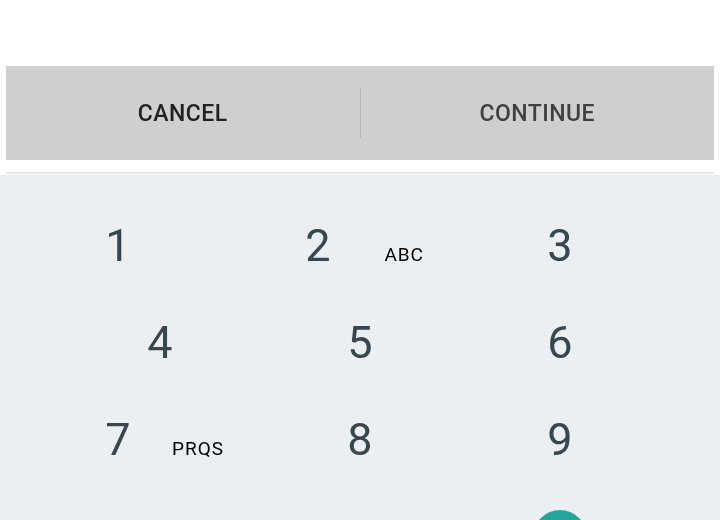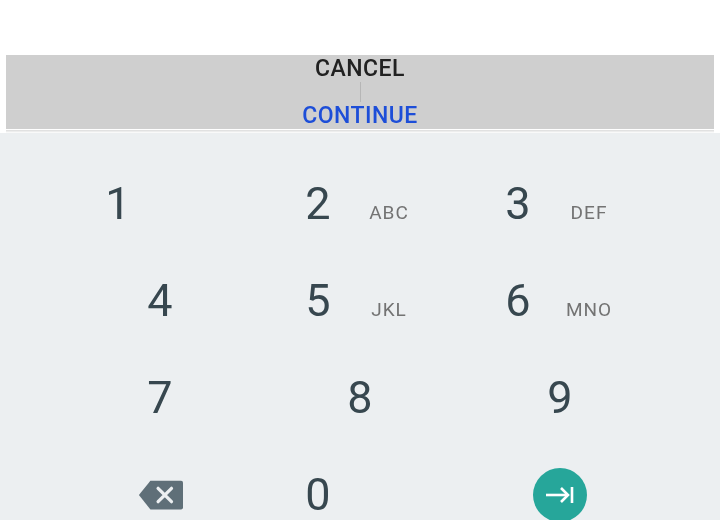--- a/index.html
+++ b/index.html
@@ -1,36 +1,35 @@
 <!DOCTYPE html>
 <html><head>
 <meta charset="utf-8">
 <style>
   * { box-sizing: border-box; margin: 0; padding: 0; }
   html, body { width: 720px; height: 520px; overflow: hidden; font-family: Roboto, "Helvetica Neue", Arial, sans-serif; background: #fff; }
   .top-blank { height: 54px; background: #fff; }
   .btn-bar {
     display: flex;
-    height: 74px;
+    height: 94px;
     background: #cfcfcf;
-    margin: 1px 6px;
-    flex-direction: column;
+    margin: 12px 6px;
   }
   .btn-bar button {
     flex: 1;
     border: none;
     background: transparent;
     font-size: 23px;
     font-weight: 500;
     letter-spacing: 0.5px;
     cursor: pointer;
     font-family: inherit;
   }
   .btn-cancel { color: #212121; }
-  .btn-continue { color: #1d4ed8; }
+  .btn-continue { color: #404040; }
   .btn-divider {
     width: 1px;
     height: 50px;
     background: #b6b6b6;
     align-self: center;
   }
   .bar-shadow {
     height: 3px;
     margin: 0 6px;
     background: linear-gradient(to bottom, rgba(0,0,0,0.14), rgba(0,0,0,0));
@@ -61,25 +60,25 @@
   }
   .digit {
     font-size: 45px;
     color: #37474f;
     font-weight: 400;
     width: 44px;
     text-align: center;
   }
   .letters {
     font-size: 19px;
-    color: #737373;
+    color: #000000;
     margin-left: 14px;
     letter-spacing: 1px;
     width: 70px;
-    text-align: center;
+    text-align: right;
   }
   .digit-only .digit { margin-right: 0; }
   .digit-only .letters { visibility: hidden; }
   
   .backspace {
     width: 46px; height: 32px; position: relative; display:flex; align-items:center; justify-content:center;
   }
   .backspace svg { display:block; }
   
   .enter-circle {
@@ -112,49 +111,47 @@
     </div>
     <div class="key">
       <div class="key-pair">
         <span class="digit">2</span>
         <span class="letters">ABC</span>
       </div>
     </div>
     <div class="key">
       <div class="key-pair">
         <span class="digit">3</span>
-        <span class="letters">DEF</span>
       </div>
     </div>
   </div>
 
   <div class="row">
     <div class="key">
       <div class="key-pair">
         <span class="digit">4</span>
       </div>
     </div>
     <div class="key">
       <div class="key-pair">
         <span class="digit">5</span>
-        <span class="letters">JKL</span>
       </div>
     </div>
     <div class="key">
       <div class="key-pair">
         <span class="digit">6</span>
-        <span class="letters">MNO</span>
       </div>
     </div>
   </div>
 
   <div class="row">
     <div class="key">
       <div class="key-pair">
         <span class="digit">7</span>
+        <span class="letters">PRQS</span>
       </div>
     </div>
     <div class="key">
       <div class="key-pair">
         <span class="digit">8</span>
       </div>
     </div>
     <div class="key">
       <div class="key-pair">
         <span class="digit">9</span>

